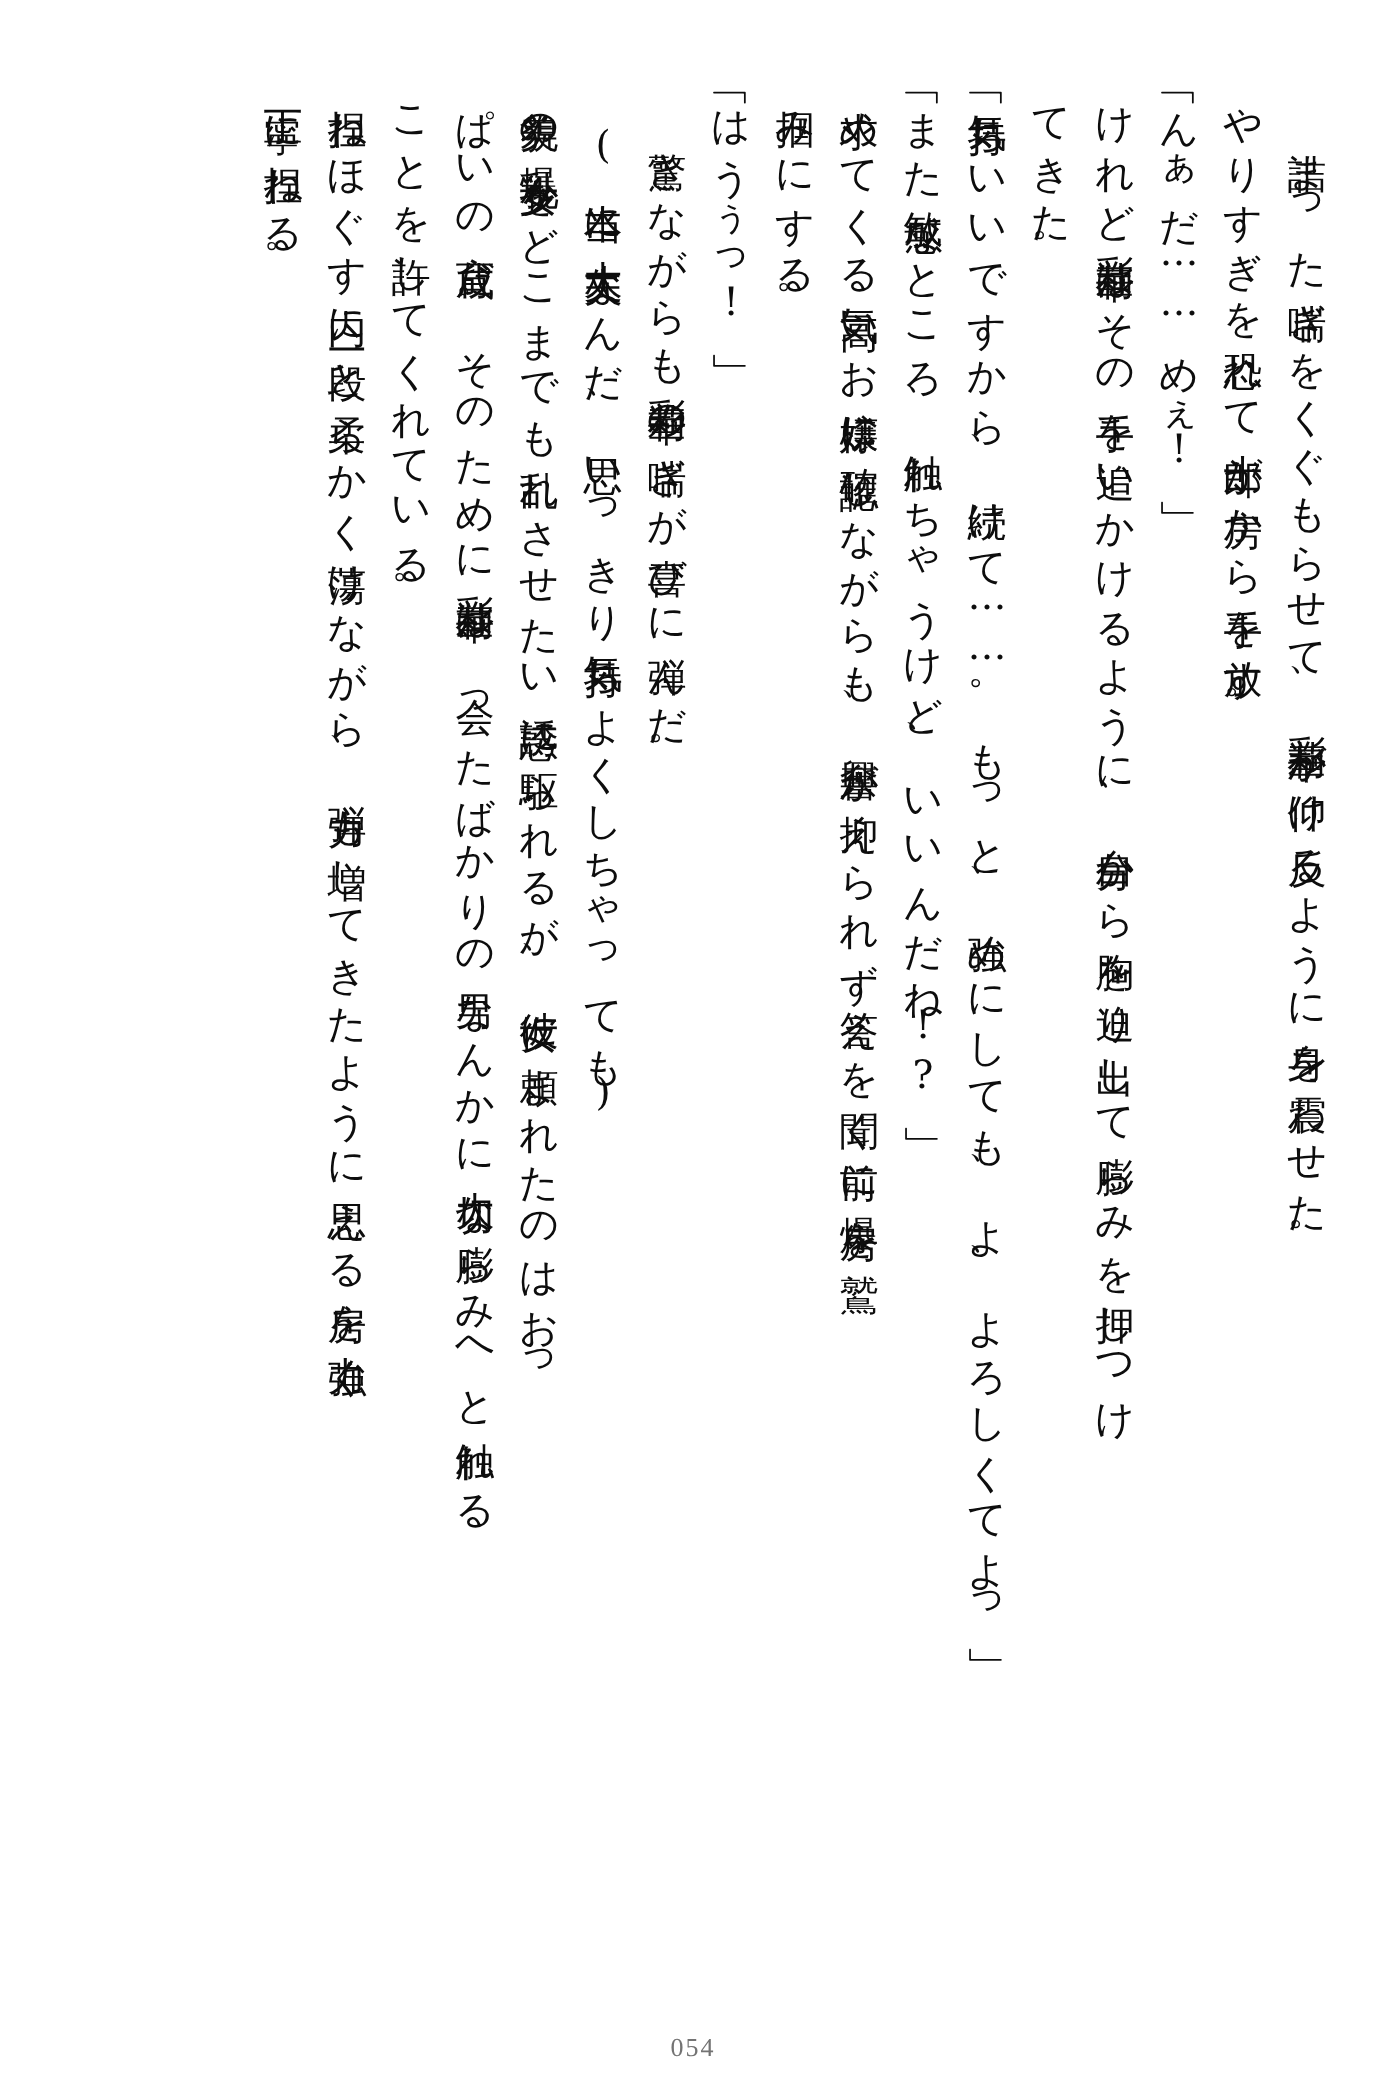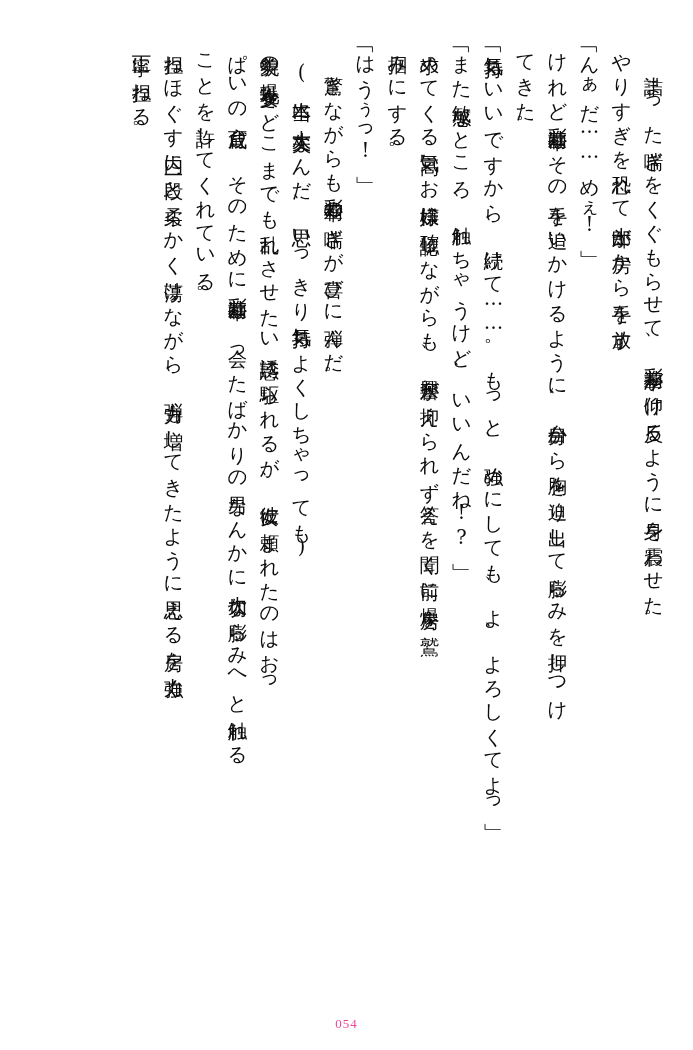--- a/index.html
+++ b/index.html
@@ -49,21 +49,21 @@
     padding-top: 21px;
     box-sizing: border-box;
   }
   .page-number {
     position: absolute;
     bottom: 18px;
     left: 0;
     right: 0;
     text-align: center;
     font-size: 13px;
-    color: #ec4899;
+    color: #737373;
     letter-spacing: 1px;
     font-family: "Liberation Serif", "DejaVu Serif", serif;
   }
 </style>
 </head>
 <body>
 
 <div class="page">
 
   <div class="text-area">

